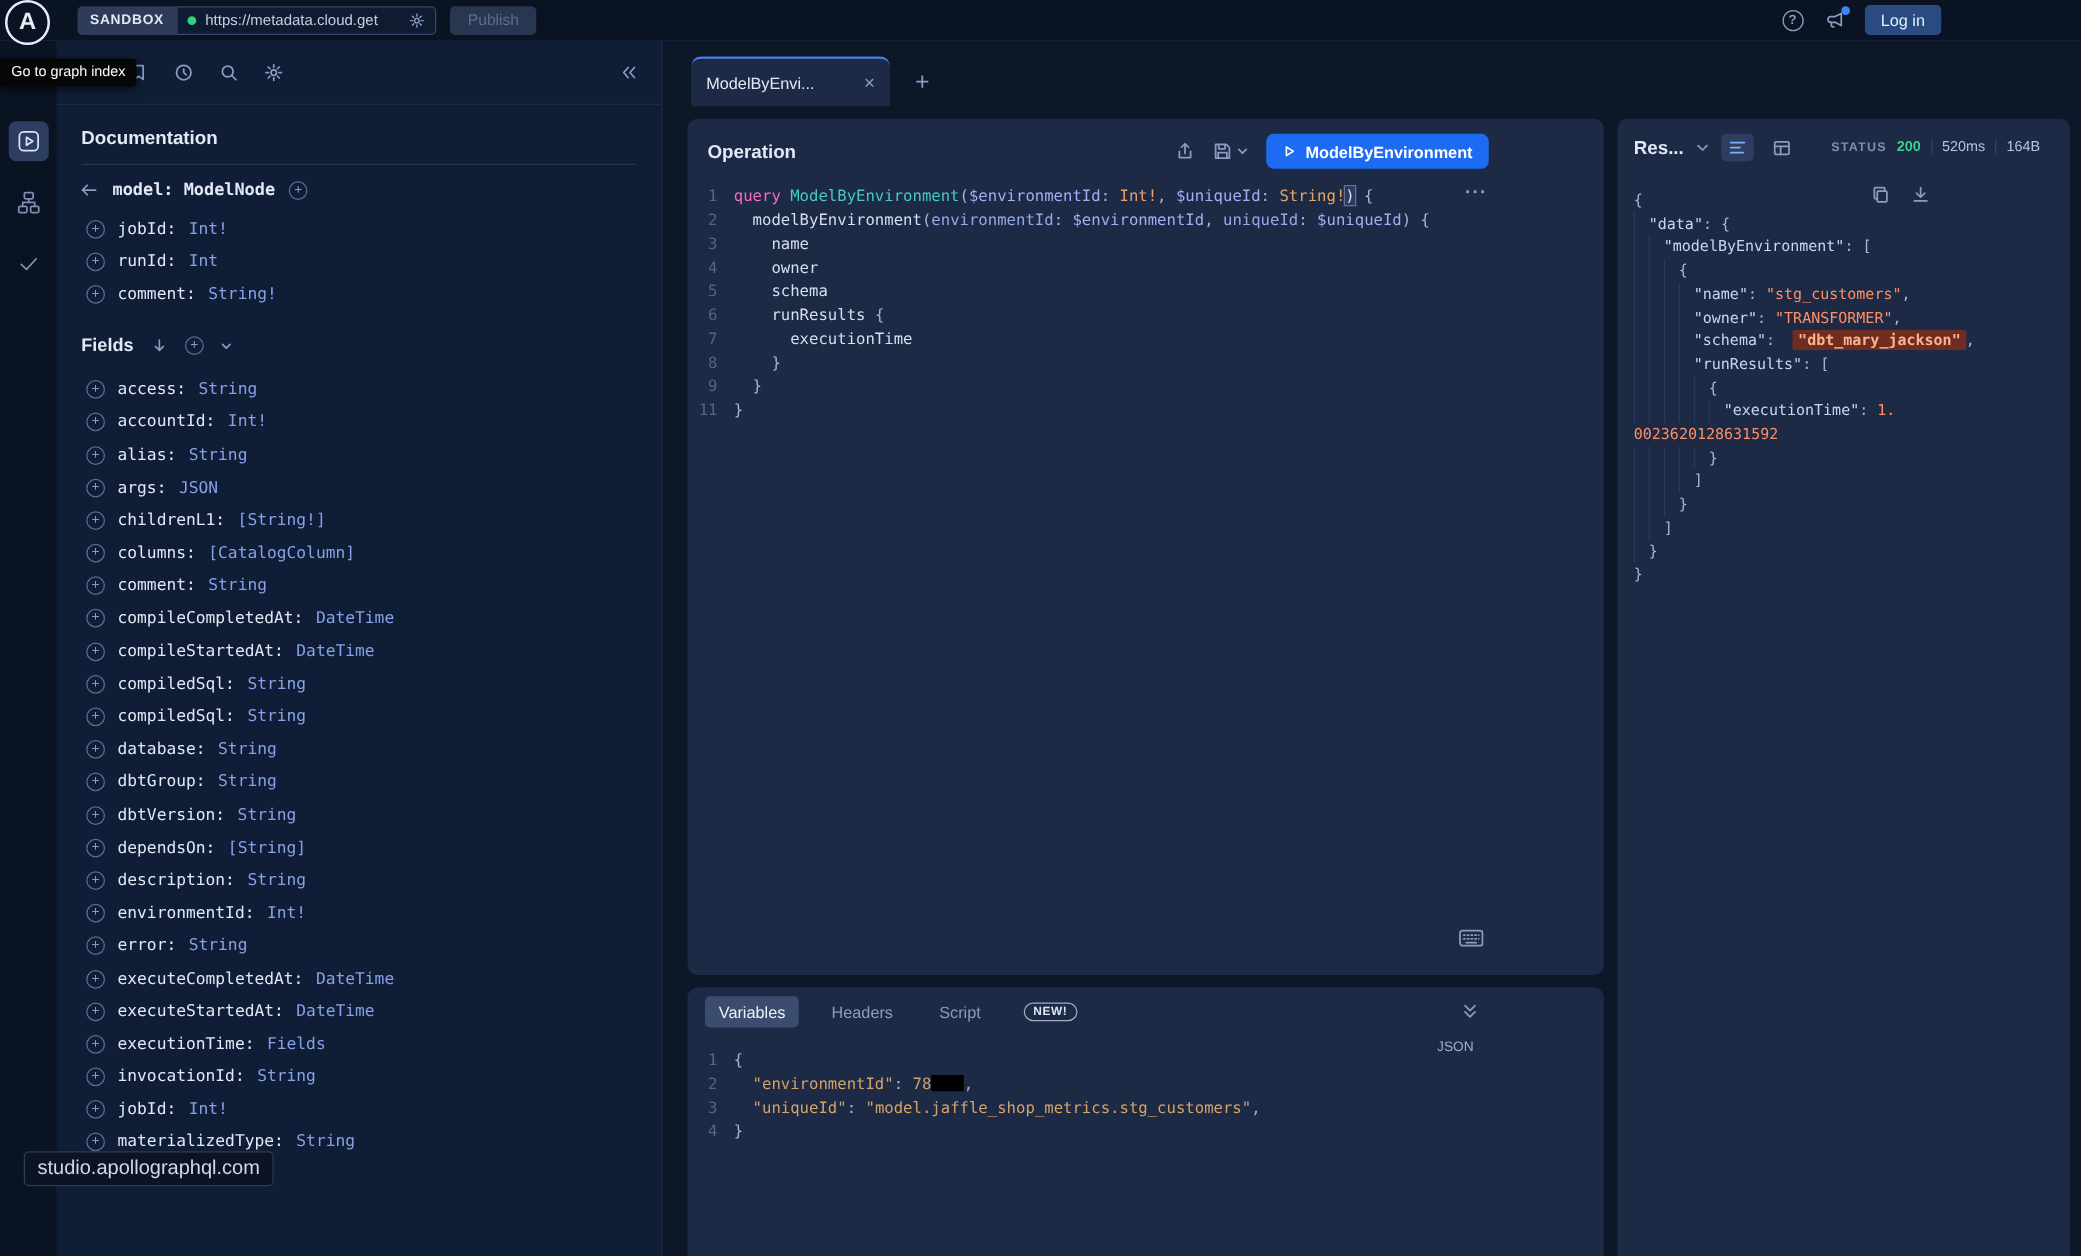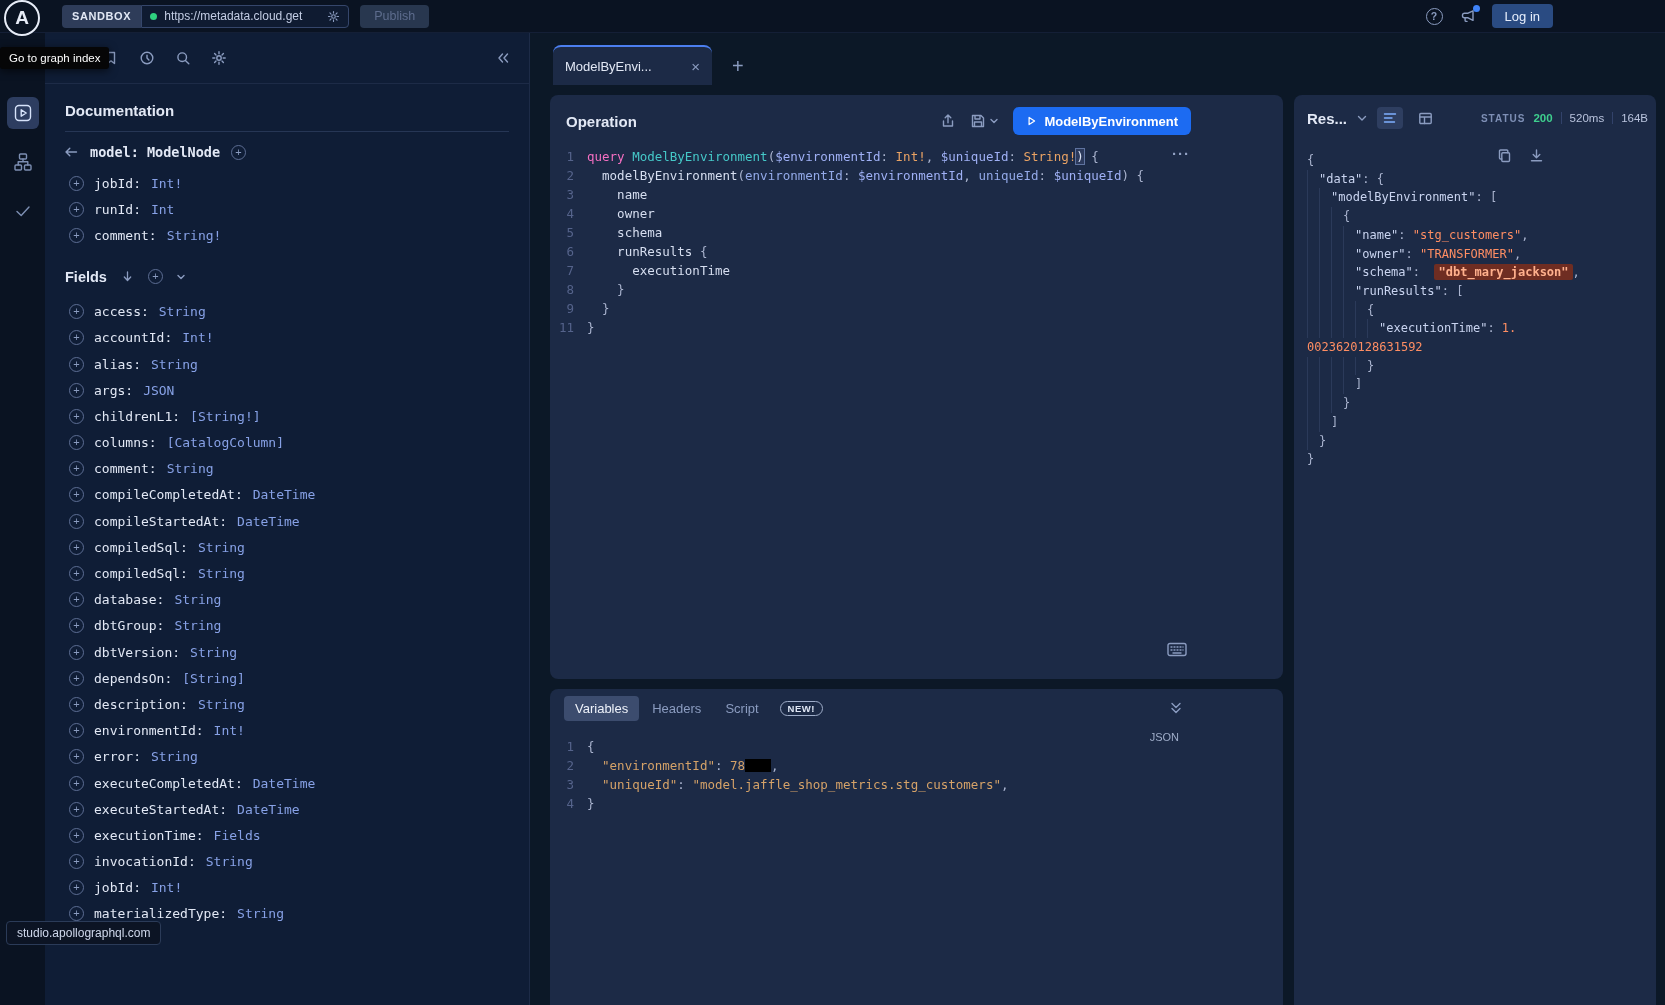--- a/index.html
+++ b/index.html
@@ -41,33 +41,33 @@
 .bc-type{font-weight:bold;color:#e2e8f5}
 .section-title{font-size:14.5px;font-weight:bold;padding:20px 20px 10px}
 .fields-head{display:flex;align-items:center;gap:13px}
 .fields-head .section-title{padding-right:0}
 .fields-head .hic{color:#8b9cc0;margin-top:10px}
 #fields-list{margin-top:4px}
 .field-row{height:26.2px;display:flex;align-items:center;gap:10px;padding-left:24px;font-family:"DejaVu Sans Mono",monospace;font-size:13px}
 .plus-circle{width:15px;height:15px;flex:none;border:1px solid #5c6d93;border-radius:50%;color:#8b9cc0;font-size:11px;line-height:13px;text-align:center;font-family:"Liberation Sans",sans-serif}
 .f-name{color:#e2e8f5}
 .f-type{color:#87a1e6}
-.status-pill{position:absolute;left:6px;top:921px;z-index:40;background:#0c1424;border:1px solid #2b3b58;border-radius:4px;padding:4px 10px;font-size:12px;color:#cfd8ec}
+.status-pill{position:absolute;left:19px;top:921px;z-index:40;background:#0c1424;border:1px solid #2b3b58;border-radius:4px;padding:4px 10px;font-size:16px;color:#cfd8ec}
 
 
 .main{position:absolute;left:530px;top:33px;right:0;bottom:0}
 .tabbar{height:52px;display:flex;align-items:flex-end;padding-left:23px}
 .tab{height:40px;width:159px;background:#1c2a46;border-radius:8px 8px 0 0;border-top:2px solid #4c7ff0;display:flex;align-items:center;gap:8px;padding:0 12px}
 .tab-label{flex:1;font-size:13px;white-space:nowrap;overflow:hidden}
 .tab-close{color:#8b9cc0;font-size:15px;line-height:1}
 .tab-add{color:#8b9cc0;font-size:20px;margin:0 0 9px 20px;line-height:1}
 .panels{display:flex;gap:11px;padding:10px 9px 0 20px;height:920px}
 .left-col{width:733px;flex:none;display:flex;flex-direction:column;gap:10px}
 .panel{background:#1c2a46;position:relative}
-.operation-panel{height:584px;border-radius:8px}
+.operation-panel{height:685px;border-radius:8px}
 .variables-panel{flex:1;border-radius:8px 8px 0 0}
 .response-panel{flex:1;border-radius:8px 8px 0 0}
 .panel-header{display:flex;align-items:center;justify-content:space-between;padding:12px 16px 6px}
 .panel-header h2{font-size:15px;font-weight:bold}
 .op-controls{display:flex;align-items:center;gap:14px;color:#8b9cc0;margin-right:76px}
 .save-group{display:flex;align-items:center;gap:3px}
 .run-btn{display:flex;align-items:center;gap:7px;height:28px;padding:0 13px;background:#1c6bf2;border:none;border-radius:6px;color:#fff;font-size:13px;font-weight:bold;font-family:inherit}
 .meatball{position:absolute;top:50px;right:93px;color:#93a2c4;font-size:15px;font-weight:bold;letter-spacing:1px}
 .kbd-icon{position:absolute;bottom:22px;right:96px;color:#8b9cc0}
 
@@ -87,30 +87,30 @@
 .tok-pl{color:#aab4cf}
 .tok-pnh{color:#dbe3f5;background:#2c3a5c;outline:1px solid #5f739f}
 .tok-key{color:#c9d4f0}
 .tok-str{color:#ff8e63}
 .tok-num{color:#ff8e63}
 .tok-vstr{color:#d5a268}
 .tok-redact{display:inline-block;width:26px;height:13px;background:#000;vertical-align:-2px}
 .tok-strhl{color:#ffb08d;background:#6f2d22;font-weight:bold;padding:1px 4px;border-radius:2px}
 
 
-.vars-header{display:flex;align-items:center;gap:2px;padding:7px 14px 0;position:relative}
+.vars-header{display:flex;align-items:center;gap:15px;padding:7px 14px 0;position:relative}
 .vtab{font-size:13px;color:#8b9cc0;padding:5px 11px;border-radius:4px}
 .vtab.selected{background:#3c4c6e;color:#eef2fa}
 .new-badge{margin-left:8px;border:1px solid #9fadc9;border-radius:9px;padding:1px 7px;font-size:9.5px;font-weight:bold;letter-spacing:.5px;color:#dfe6f4}
 .collapse-chevrons{position:absolute;right:100px;top:12px;color:#8b9cc0}
 .json-label{position:absolute;right:104px;top:42px;font-size:11px;color:#9fadc9}
 .variables-panel .code-block{margin-top:16px}
 
 
-.resp-header{display:flex;align-items:center;gap:9px;padding:12px 8px 0 13px}
+.resp-header{display:flex;align-items:center;gap:9px;padding:12px 24px 0 13px}
 .resp-header h2{font-size:15px;font-weight:bold}
 .resp-header .chev{color:#8b9cc0}
 .icon-btn{width:26px;height:22px;border-radius:4px;display:flex;align-items:center;justify-content:center;color:#8b9cc0}
 .icon-btn.selected{background:#2e3e60;color:#7fb0ff}
 .status-group{margin-left:auto;display:flex;align-items:center;gap:8px}
 .status-label{font-size:10px;letter-spacing:1px;color:#7e8fb5;font-weight:bold}
 .status-code{font-size:11.5px;font-weight:bold;color:#3ecf8e}
 .sep{width:1px;height:12px;background:#32426a}
 .duration,.size{font-size:11.5px;color:#b9c3dd}
 .resp-actions{position:absolute;top:53px;right:112px;display:flex;gap:17px;color:#8b9cc0}

